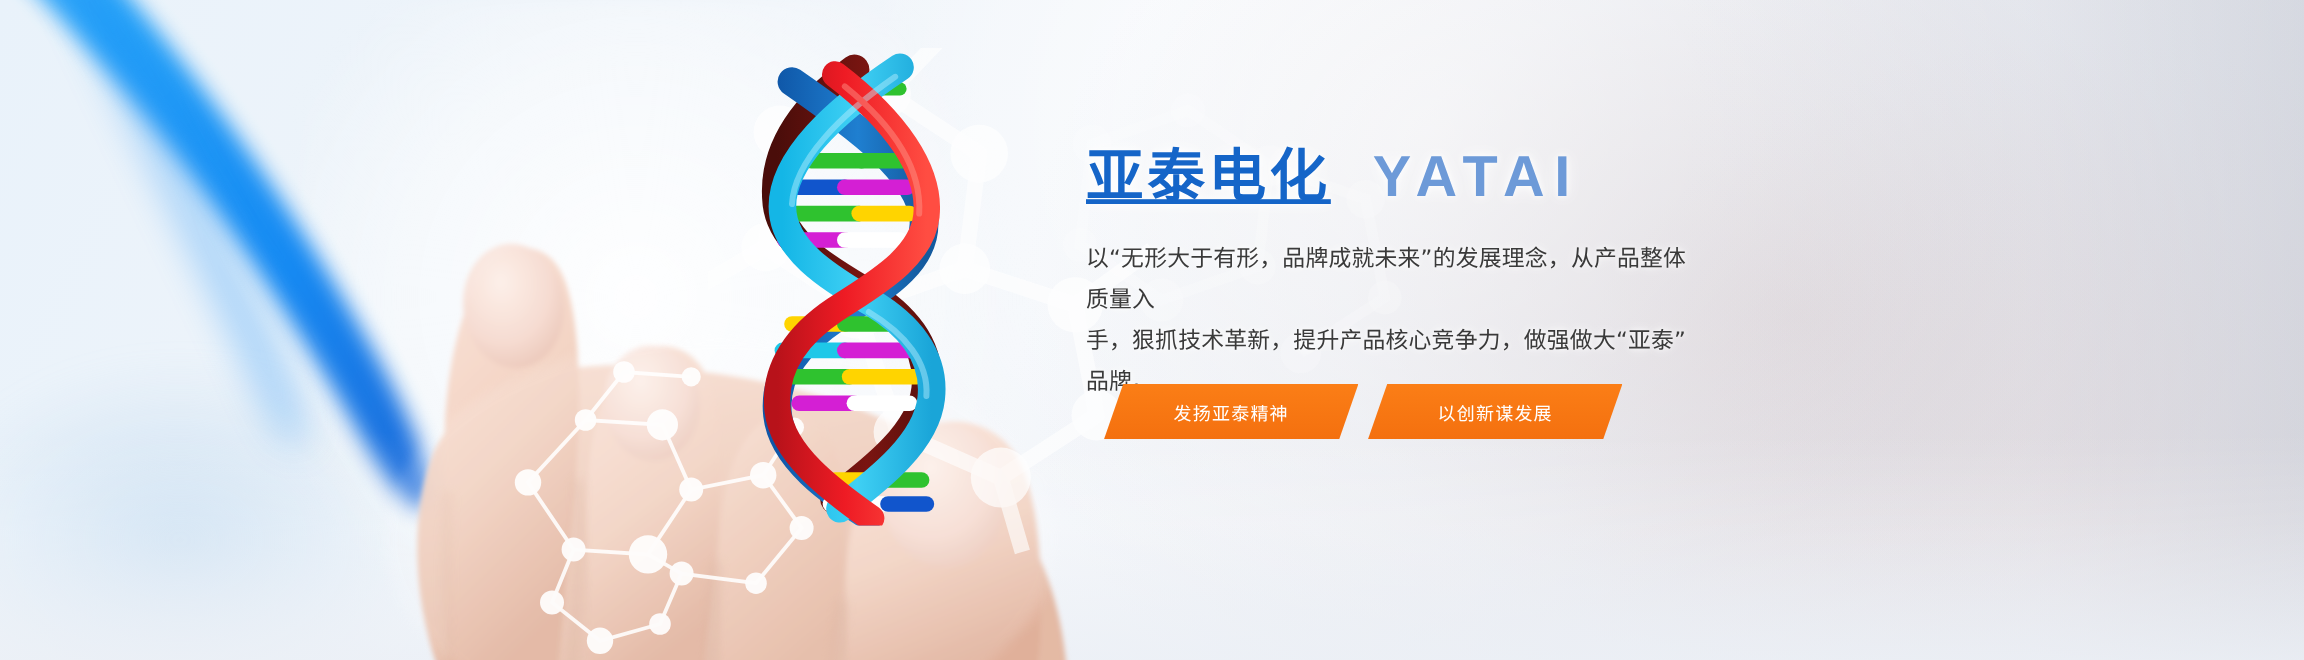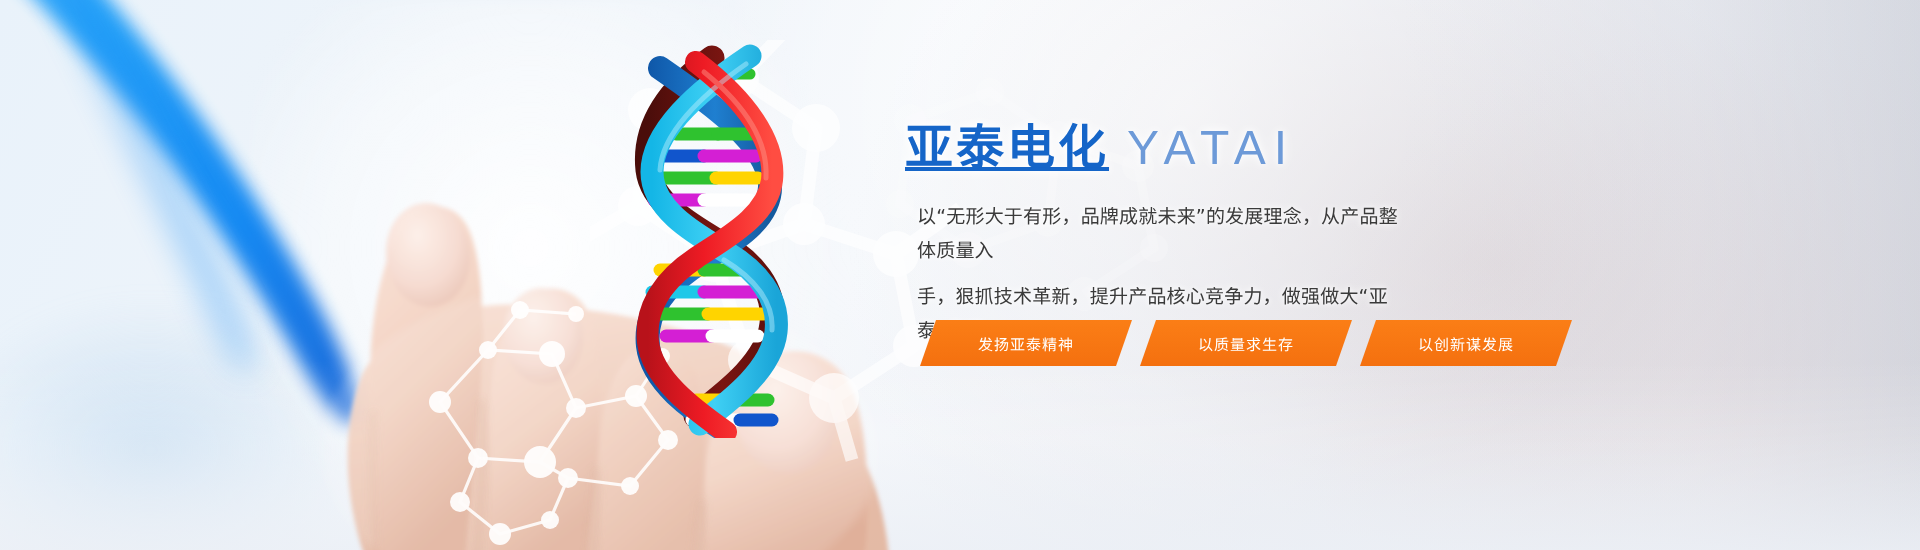--- a/index.html
+++ b/index.html
@@ -94,37 +94,37 @@
     text-shadow:0 0 14px rgba(255,255,255,0.95), 0 0 6px rgba(255,255,255,0.9);
   }
   .title .cn{
     color:#1565c8;
     letter-spacing:3px;
     font-family:"DejaVu Sans","Liberation Sans",sans-serif;
     text-decoration:underline;
   }
   .title .en{
     color:#6d9ad8;
-    font-weight:400;
+    font-weight:700;
     letter-spacing:8px;
-    margin-left:18px;
+    margin-left:35px;
     font-family:"Liberation Sans",sans-serif;
   }
 
   .desc{
     margin:22px 0 0 0;
     width:516px;
     font-size:19px;
     line-height:34px;
     color:#3a3a3a;
     letter-spacing:0.2px;
     font-family:"DejaVu Sans","Liberation Sans",sans-serif;
     text-shadow:0 0 10px rgba(255,255,255,0.95), 0 0 4px rgba(255,255,255,0.9);
   }
-  .desc p{margin:12px;}
+  .desc p{margin:0;}
 
   
   .tags{
     position:absolute;
     left:920px; top:320px;
     display:flex;
     align-items:stretch;
     height:46px;
   }
   .tag{
@@ -377,21 +377,18 @@
     <div class="desc">
       <p>以“无形大于有形，品牌成就未来”的发展理念，从产品整体质量入</p>
       <p>手，狠抓技术革新，提升产品核心竞争力，做强做大“亚泰”品牌。</p>
     </div>
   </div>
 
   <div class="tags">
     <div class="tag tag-1">
       <span class="tag-label">发扬亚泰精神</span>
     </div>
-    <div class="tag tag-2">
-      <span class="tag-label">以质量求生存</span>
-    </div>
     <div class="tag tag-3">
       <span class="tag-label">以创新谋发展</span>
     </div>
   </div>
 
 </div>
 
 </body></html>

